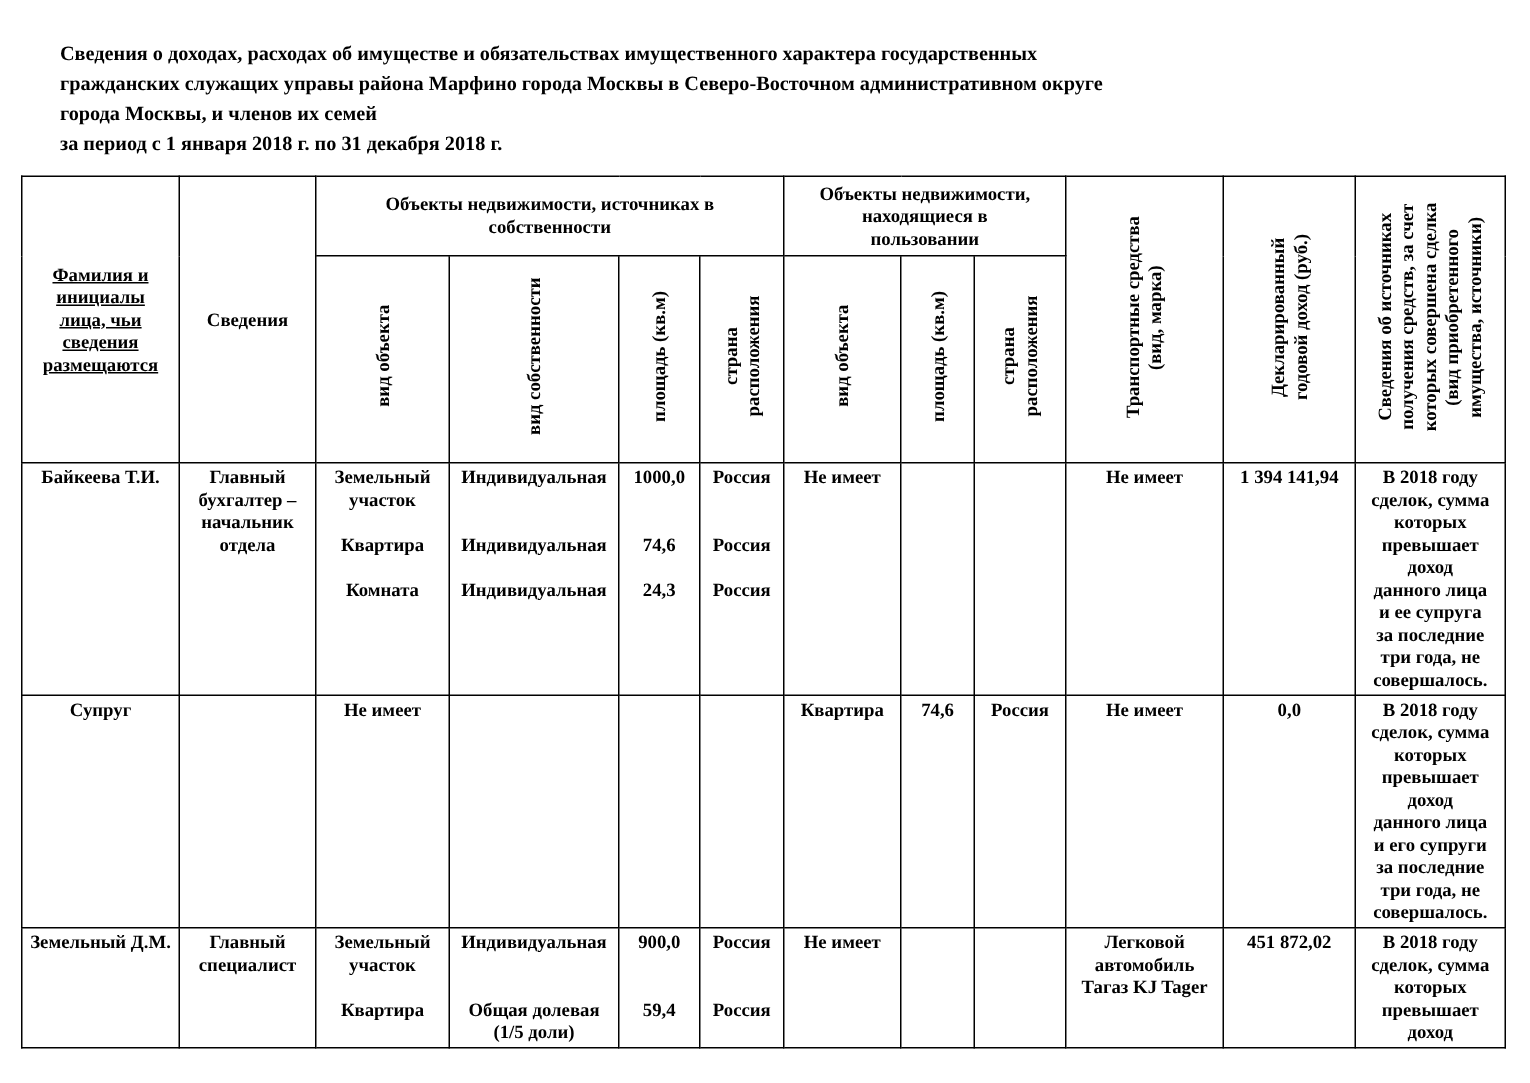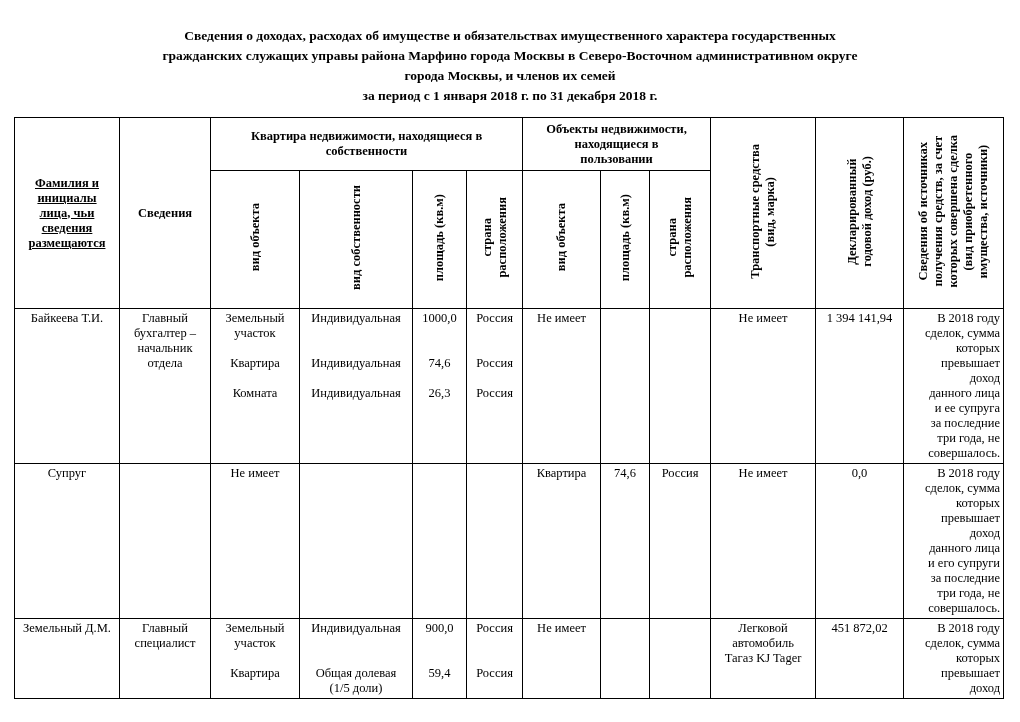--- a/index.html
+++ b/index.html
@@ -2,52 +2,54 @@
 <html><head>
 <meta charset="utf-8">
 <style>
   html,body { margin:0; padding:0; }
   body {
     width:1020px; height:722px; overflow:hidden;
     background:#ffffff; color:#000;
     font-family:"Liberation Serif", "DejaVu Serif", serif;
   }
   .title {
-    margin-top:26px; text-align:center;
+    margin-top:26px; text-align:left;
     font-weight:bold; font-size:13.5px; line-height:20px;
     white-space:pre-line;
+    padding-left:40px;
   }
   table.decl {
     border-collapse:collapse; table-layout:fixed;
     width:989px; margin-left:14px; margin-top:11px;
     font-size:12.5px;
   }
   table.decl th, table.decl td {
     border:1px solid #000;
     padding:2px 3px;
     line-height:15px;
     white-space:pre-line;
     overflow:hidden;
+    font-weight:bold;
   }
   table.decl th { font-weight:bold; text-align:center; vertical-align:middle; }
   th.h-name { vertical-align:top; padding-top:3px;text-decoration:underline; }
   th.h-pos  { vertical-align:top; padding-top:34px; }
   th.gh     { vertical-align:middle; line-height:16px; }
   th.vh     { vertical-align:middle; text-align:center; }
   .vert {
     display:inline-block;
     writing-mode:vertical-rl;
     transform:rotate(180deg);
     white-space:pre-line;
     line-height:15px;
     max-height:134px;
   }
   .vert-tall { max-height:186px; }
   td { text-align:center; vertical-align:top; }
-  td.src { text-align:right; }
+  td.src { text-align:center; }
   tr.hr1 { height:53px; }
   tr.hr2 { height:138px; }
   tr.r0  { height:155px; }
   tr.r1  { height:154px; }
   tr.r2  { height:79px; }
 </style>
 </head>
 <body>
 
 <div class="title">Сведения о доходах, расходах об имуществе и обязательствах имущественного характера государственных
@@ -71,21 +73,21 @@
       <col style="width:100px">
   </colgroup>
   <tbody>
       <tr class="hr1">
     <th class="h-name" rowspan="2">Фамилия и
 инициалы
 лица, чьи
 сведения
 размещаются</th>
     <th class="h-pos" rowspan="2">Сведения</th>
-    <th class="gh" colspan="4">Квартира недвижимости, находящиеся в
+    <th class="gh" colspan="4">Объекты недвижимости, источниках в
 собственности</th>
     <th class="gh" colspan="3">Объекты недвижимости,
 находящиеся в
 пользовании</th>
     <th class="vh" rowspan="2"><span class="vert vert-tall">Транспортные средства
 (вид, марка)</span></th>
     <th class="vh" rowspan="2"><span class="vert vert-tall">Декларированный
 годовой доход (руб.)</span></th>
     <th class="vh" rowspan="2"><span class="vert vert-tall">Сведения об источниках
 получения средств, за счет
@@ -121,21 +123,21 @@
 
 
 Индивидуальная
 
 Индивидуальная</td>
     <td>1000,0
 
 
 74,6
 
-26,3</td>
+24,3</td>
     <td>Россия
 
 
 Россия
 
 Россия</td>
     <td>Не имеет</td>
     <td></td>
     <td></td>
     <td>Не имеет</td>

